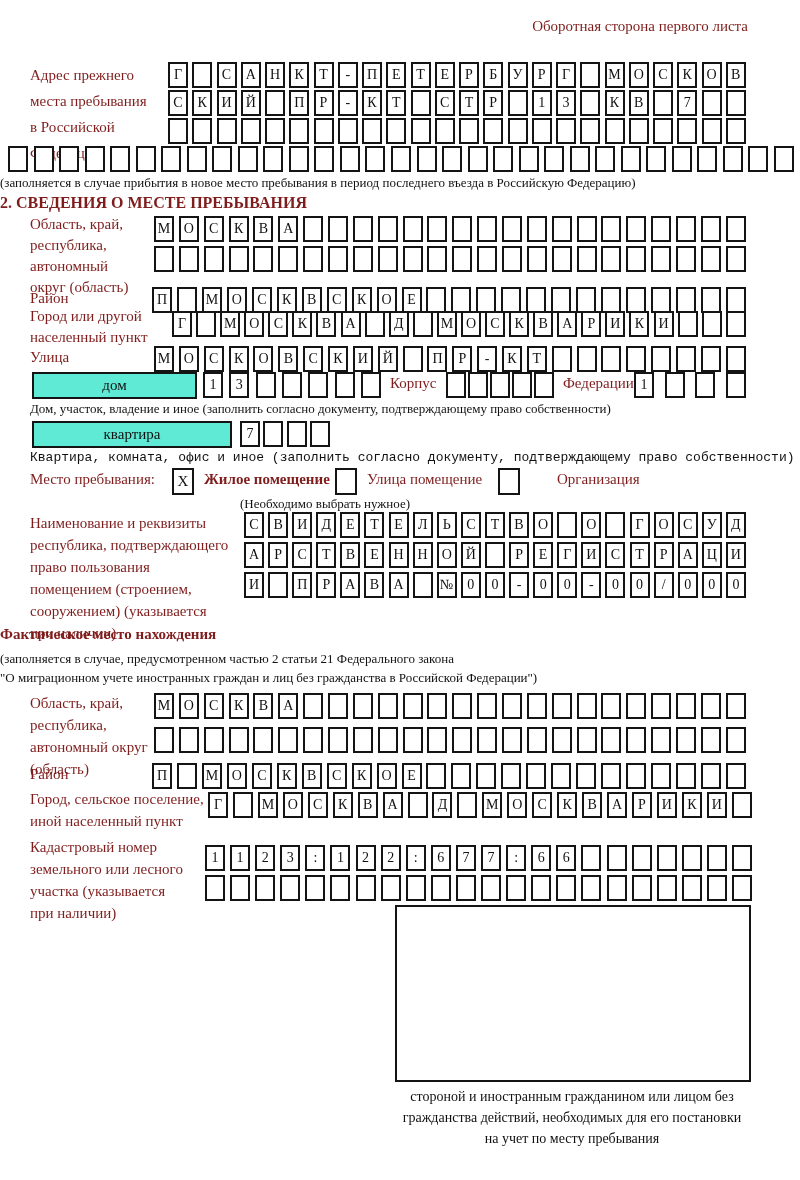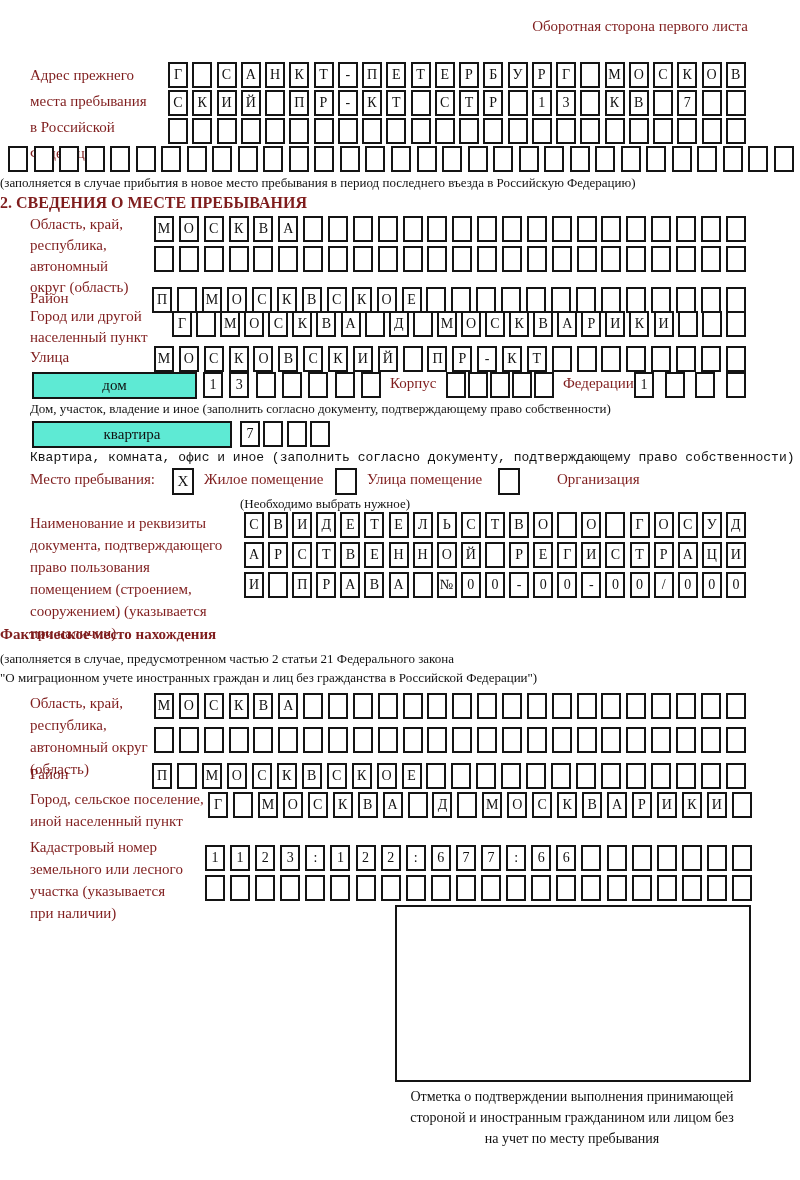--- a/index.html
+++ b/index.html
@@ -329,30 +329,30 @@
   <div class="abs cells" style="left:240px;top:421px;width:90px;">
       <div class="cell">7</div>
       <div class="cell"></div>
       <div class="cell"></div>
       <div class="cell"></div>
     </div>
   <div class="abs note" style="left:30px;top:450px;font-family:Liberation Mono, monospace;">Квартира, комната, офис и иное (заполнить согласно документу, подтверждающему право собственности)</div>
 
   <div class="abs label" style="left:30px;top:471px;">Место пребывания:</div>
   <div class="abs checkbox" style="left:172px;top:468px;">X</div>
-  <div class="abs label" style="left:204px;top:471px;">Жилое помещение</div>
+  <div class="abs label" style="left:204px;top:471px;font-weight:bold;">Жилое помещение</div>
   <div class="abs checkbox" style="left:335px;top:468px;"></div>
   <div class="abs label" style="left:367px;top:471px;">Улица помещение</div>
   <div class="abs checkbox" style="left:498px;top:468px;"></div>
   <div class="abs label" style="left:557px;top:471px;">Организация</div>
   <div class="abs note" style="left:240px;top:496px;">(Необходимо выбрать нужное)</div>
 
   <div class="abs label lines lh22" style="left:30px;top:512px;">
       <div>Наименование и реквизиты</div>
-      <div>документа, подтверждающего</div>
+      <div>республика, подтверждающего</div>
       <div>право пользования</div>
       <div>помещением (строением,</div>
       <div>сооружением) (указывается</div>
       <div>при наличии)</div>
     </div>
   <div class="abs cells" style="left:244px;top:512px;width:502px;">
       <div class="cell">С</div>
       <div class="cell">В</div>
       <div class="cell">И</div>
       <div class="cell">Д</div>
@@ -591,18 +591,18 @@
       <div class="cell"></div>
       <div class="cell"></div>
       <div class="cell"></div>
       <div class="cell"></div>
       <div class="cell"></div>
       <div class="cell"></div>
     </div>
 
   <div class="abs stamp" style="left:395px;top:905px;width:356px;height:177px;"></div>
   <div class="abs caption lines" style="left:372px;top:1086px;width:400px;">
-      <div>Отметка о подтверждении выполнения принимающей</div>
       <div>стороной и иностранным гражданином или лицом без</div>
+      <div>гражданства действий, необходимых для его постановки</div>
       <div>на учет по месту пребывания</div>
     </div>
 
 </div>
 
 </body></html>

